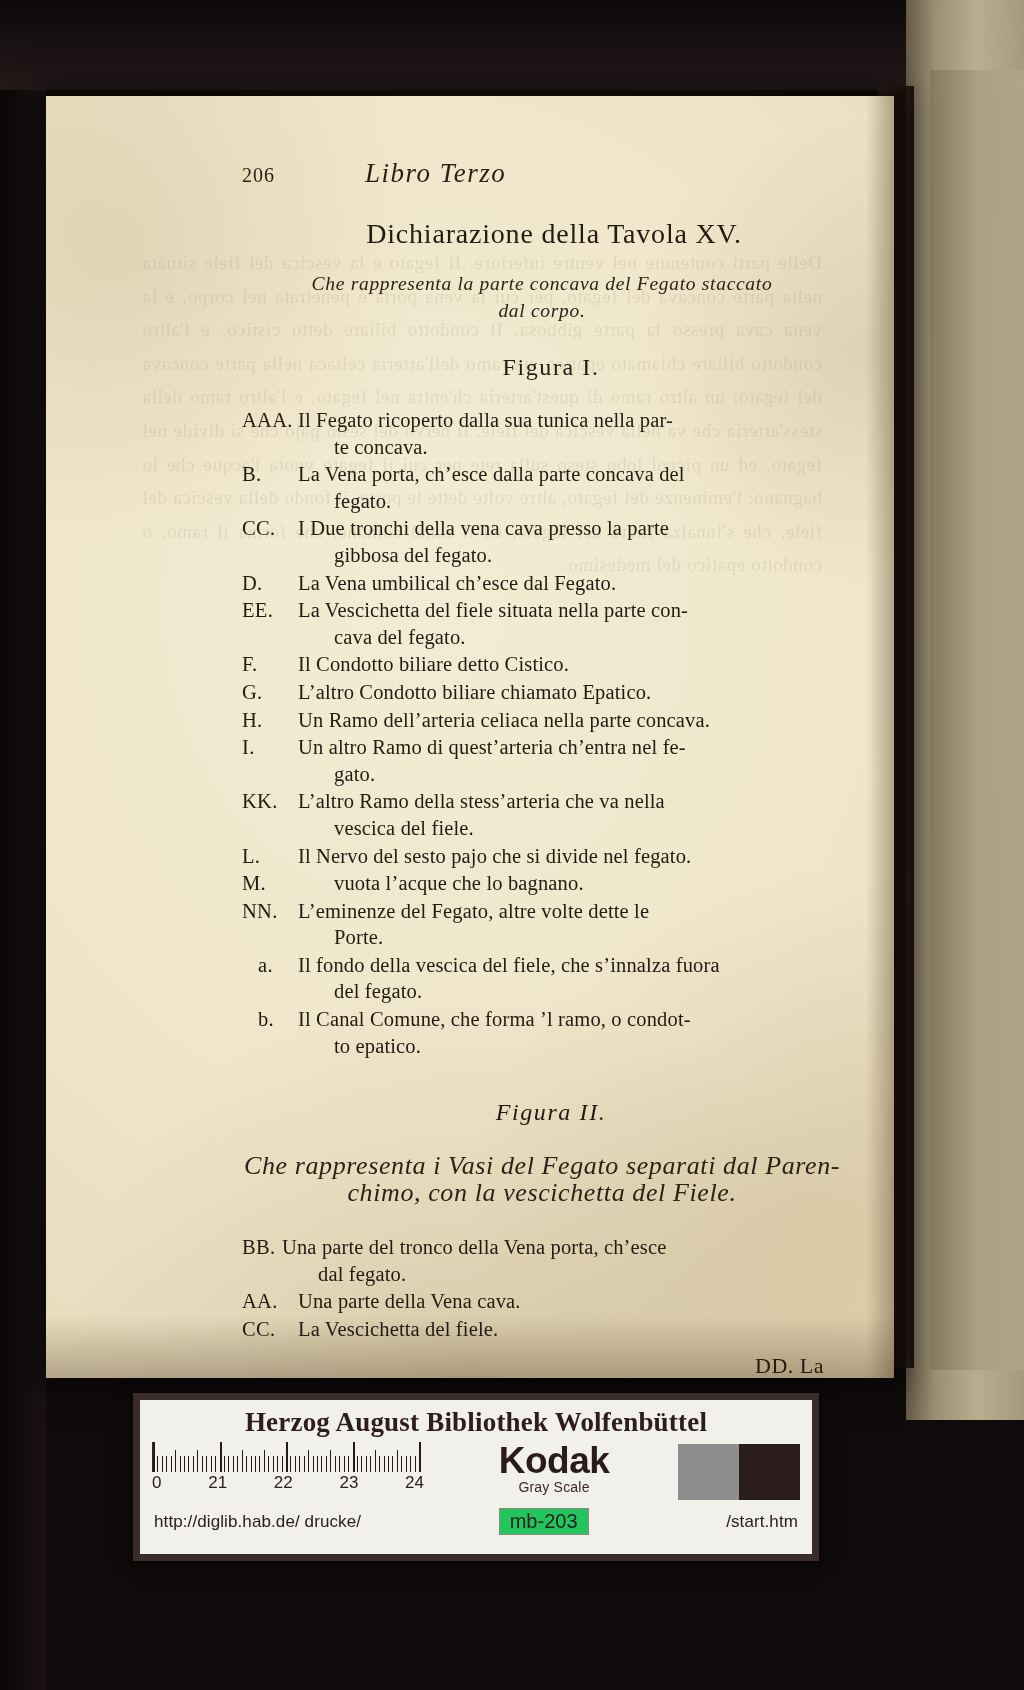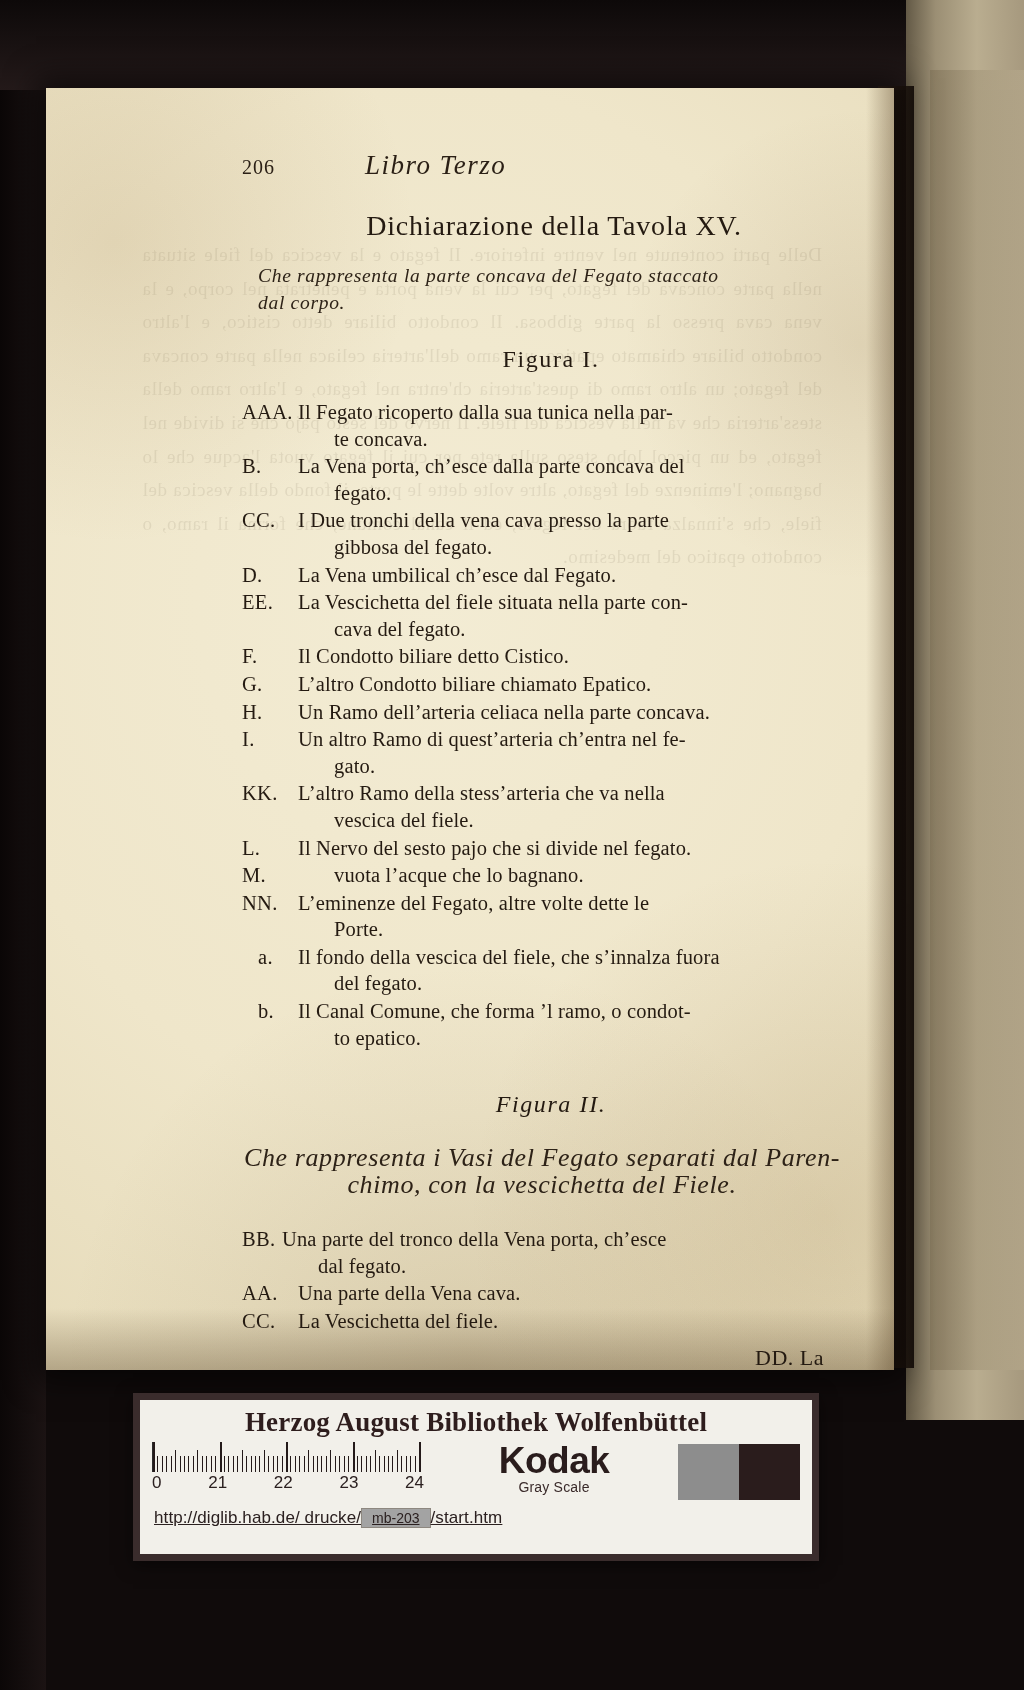--- a/index.html
+++ b/index.html
@@ -58,21 +58,21 @@
     left: 906px; top: 870px;
     width: 7px; height: 34px;
     background: #6e6450;
     opacity: 0.8;
     border-radius: 2px;
   }
 
   
   #page {
     position: absolute;
-    left: 46px; top: 88px;
+    left: 46px; top: 96px;
     width: 848px;
     height: 1282px;
     background:
       radial-gradient(ellipse 120% 90% at 45% 40%, #f3ecd4 0%, #efe6ca 45%, #e6dbba 78%, #d8cba6 100%);
     box-shadow: 0 0 28px 10px rgba(0,0,0,0.55);
   }
   #page-stain-a {
     position: absolute; left: 0; top: 0; width: 848px; height: 1282px;
     background:
       radial-gradient(circle at 8% 12%, rgba(160,130,80,0.18) 0%, rgba(160,130,80,0) 22%),
@@ -143,21 +143,21 @@
     margin-top: 30px;
     text-align: center;
     font-size: 28px;
     letter-spacing: 0.8px;
     color: #241a11;
     padding-left: 24px;
   }
 
   #declaration-subtitle {
     margin-top: 20px;
-    text-align: left;
+    text-align: center;
     font-style: italic;
     font-size: 19.5px;
     line-height: 27px;
     letter-spacing: 0.7px;
     color: #2d2217;
     padding: 0 16px;
   }
   #declaration-subtitle .sub-line-2 { display: block; }
 
   .figure-heading {
@@ -291,33 +291,32 @@
   #gray-patches {
     display: flex;
     width: 122px;
     height: 56px;
     margin-top: 2px;
   }
   #gray-patches .patch { flex: 1 1 0; }
   #target-bottom-row {
     display: flex;
     align-items: center;
-    justify-content: flex-start;
+    justify-content: space-between;
     padding: 8px 14px 0 14px;
     font-family: "Liberation Sans", sans-serif;
     font-size: 17px;
     color: #2b2020;
-    text-decoration: underline;
   }
   #target-url-prefix { letter-spacing: 0.1px; }
   #target-shelfmark {
     border: 1px solid #8e8880;
-    background: #a3a3a3;
+    background: #22c55e;
     padding: 1px 10px;
-    font-size: 14px;
+    font-size: 20px;
     color: #2b2020;
   }
   #target-url-suffix { letter-spacing: 0.1px; }
 </style>
 </head>
 <body>
 
 <div id="scan-backdrop"></div>
 <div id="backdrop-left-edge"></div>
 <div id="backdrop-top-edge"></div>

